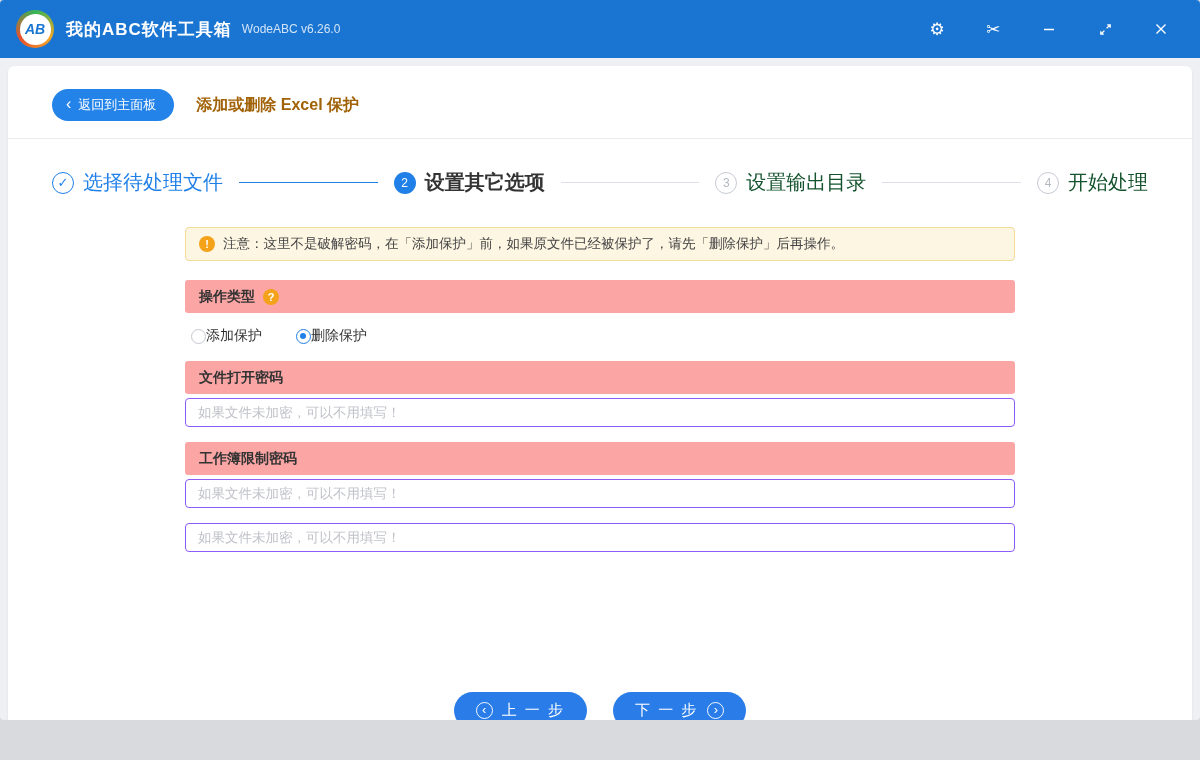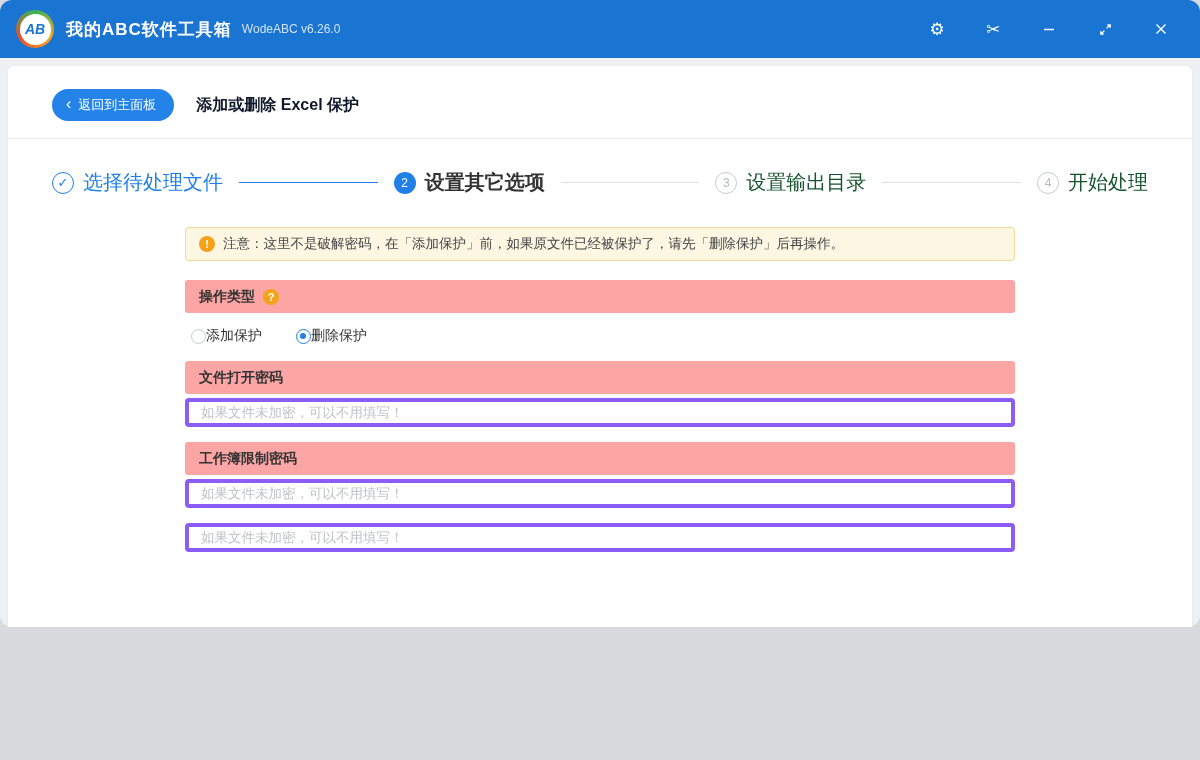--- a/index.html
+++ b/index.html
@@ -1,23 +1,23 @@
 <!DOCTYPE html>
 <html><head>
 <meta charset="utf-8">
 <style>
   * { box-sizing: border-box; margin: 0; padding: 0; }
   body {
     font-family: "Liberation Sans", "DejaVu Sans", sans-serif;
     background: #d8dadd;
   }
   .window {
-    width: 1200px; height: 627px;
+    width: 1200px; height: 720px;
     background: #eef0f3;
-    border-radius: 12px;
+    border-radius: 4px;
     overflow: hidden;
     position: relative;
   }
 
   
   .titlebar {
     height: 58px;
     background: #1a75d2;
     display: flex;
     align-items: center;
@@ -72,21 +72,21 @@
     border: none;
     border-radius: 16px;
     font-size: 13px;
     padding: 0 18px 0 14px;
     display: flex; align-items: center; gap: 7px;
     cursor: pointer;
     font-family: inherit;
   }
   .back-btn .chev { font-size: 16px; line-height: 1; margin-top: -2px; }
   .page-title {
-    font-size: 16px; font-weight: bold; color: #0f172a;
+    font-size: 16px; font-weight: bold; color: #a16207;
     margin-left: 22px;
   }
 
   
   .steps {
     display: flex; align-items: center;
     padding: 30px 44px 6px 44px;
   }
   .step { display: flex; align-items: center; flex: none; }
   .step-circle {
@@ -172,21 +172,21 @@
     content: ""; position: absolute;
     left: 3px; top: 3px; width: 6px; height: 6px;
     border-radius: 50%; background: #2080e8;
   }
 
   .field-group { margin-bottom: 15px; }
   .field-group .section-bar { margin-bottom: 4px; text-align: right; }
   .text-input {
     width: 100%;
     height: 29px;
-    border: 4px solid #8b5cf6;
+    border: 1px solid #8b5cf6;
     border-radius: 4px;
     padding: 0 12px;
     font-size: 13.5px;
     color: #333;
     font-family: inherit;
     outline: none;
   }
   .text-input::placeholder { color: #c0c2c8; }
 
   

